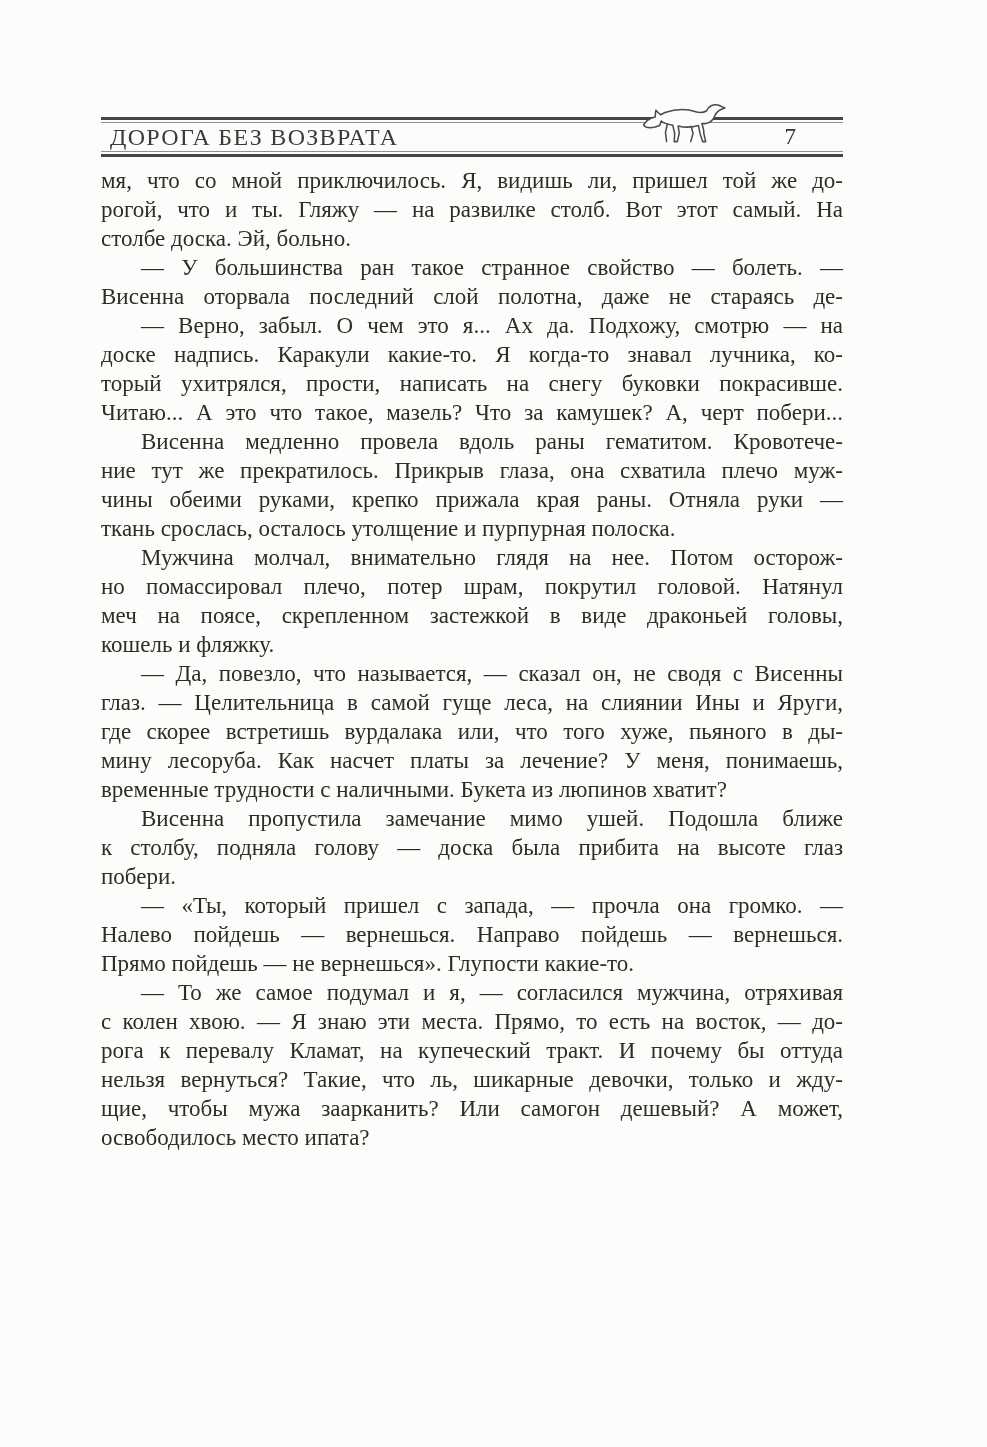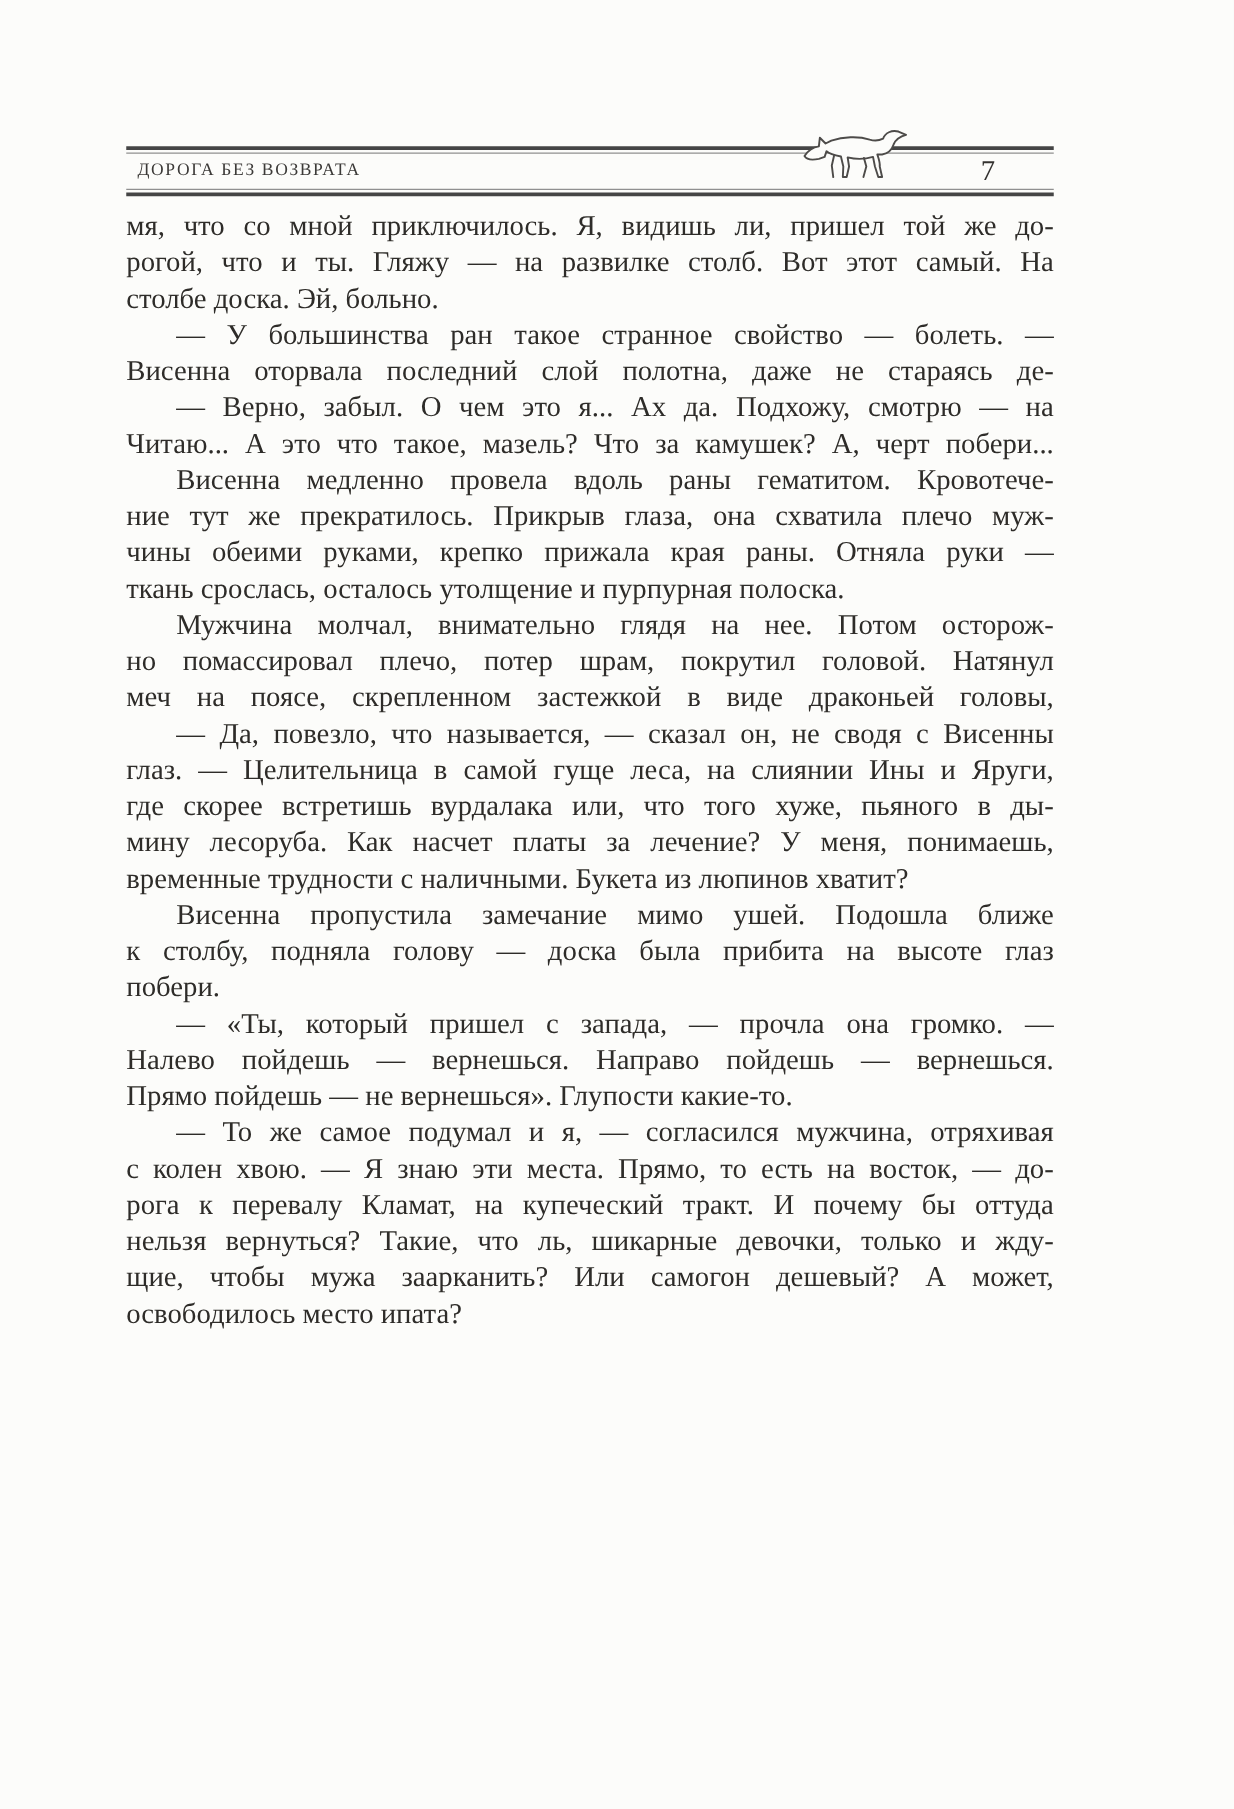--- a/index.html
+++ b/index.html
@@ -32,21 +32,21 @@
   }
   .header-row {
     position: relative;
     height: 28px;
     display: flex;
     align-items: center;
     justify-content: space-between;
   }
   .running-title {
     padding-left: 9px;
-    font-size: 14px;
+    font-size: 24px;
     letter-spacing: 1.3px;
     color: #3c3a38;
     white-space: nowrap;
   }
   .page-num {
     margin-right: 47px;
     font-size: 23px;
     color: #343230;
   }
   .ornament {
@@ -96,28 +96,31 @@
 
     <div class="rule-bottom"></div>
 
     <div class="body-text">
         <div class="line">мя, что со мной приключилось. Я, видишь ли, пришел той же до-</div>
         <div class="line">рогой, что и ты. Гляжу — на развилке столб. Вот этот самый. На</div>
         <div class="line last">столбе доска. Эй, больно.</div>
         <div class="line indent">— У большинства ран такое странное свойство — болеть. —</div>
         <div class="line">Висенна оторвала последний слой полотна, даже не стараясь де-</div>
         <div class="line indent">— Верно, забыл. О чем это я... Ах да. Подхожу, смотрю — на</div>
+        <div class="line">доске надпись. Каракули какие-то. Я когда-то знавал лучника, ко-</div>
+        <div class="line">торый ухитрялся, прости, написать на снегу буковки покрасивше.</div>
         <div class="line">Читаю... А это что такое, мазель? Что за камушек? А, черт побери...</div>
         <div class="line indent">Висенна медленно провела вдоль раны гематитом. Кровотече-</div>
         <div class="line">ние тут же прекратилось. Прикрыв глаза, она схватила плечо муж-</div>
         <div class="line">чины обеими руками, крепко прижала края раны. Отняла руки —</div>
         <div class="line last">ткань срослась, осталось утолщение и пурпурная полоска.</div>
         <div class="line indent">Мужчина молчал, внимательно глядя на нее. Потом осторож-</div>
         <div class="line">но помассировал плечо, потер шрам, покрутил головой. Натянул</div>
         <div class="line">меч на поясе, скрепленном застежкой в виде драконьей головы,</div>
+        <div class="line last">кошель и фляжку.</div>
         <div class="line indent">— Да, повезло, что называется, — сказал он, не сводя с Висенны</div>
         <div class="line">глаз. — Целительница в самой гуще леса, на слиянии Ины и Яруги,</div>
         <div class="line">где скорее встретишь вурдалака или, что того хуже, пьяного в ды-</div>
         <div class="line">мину лесоруба. Как насчет платы за лечение? У меня, понимаешь,</div>
         <div class="line last">временные трудности с наличными. Букета из люпинов хватит?</div>
         <div class="line indent">Висенна пропустила замечание мимо ушей. Подошла ближе</div>
         <div class="line">к столбу, подняла голову — доска была прибита на высоте глаз</div>
         <div class="line last">побери.</div>
         <div class="line indent">— «Ты, который пришел с запада, — прочла она громко. —</div>
         <div class="line">Налево пойдешь — вернешься. Направо пойдешь — вернешься.</div>

